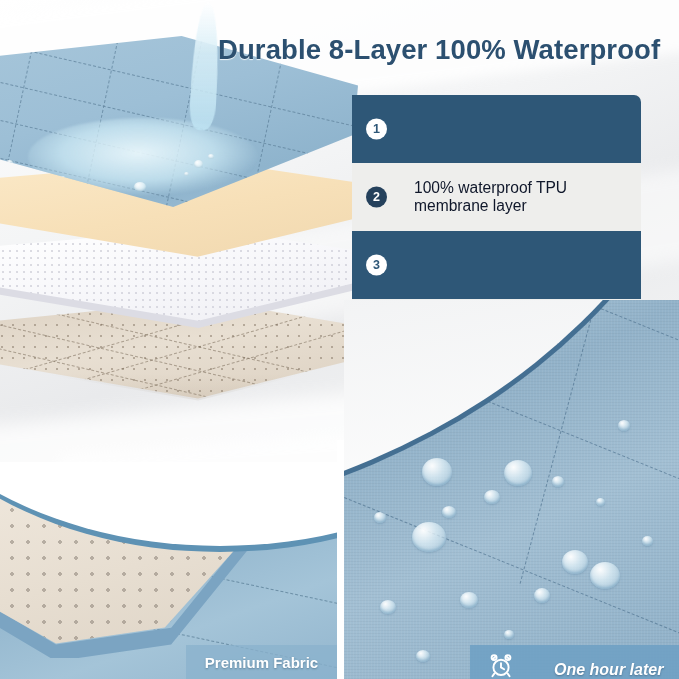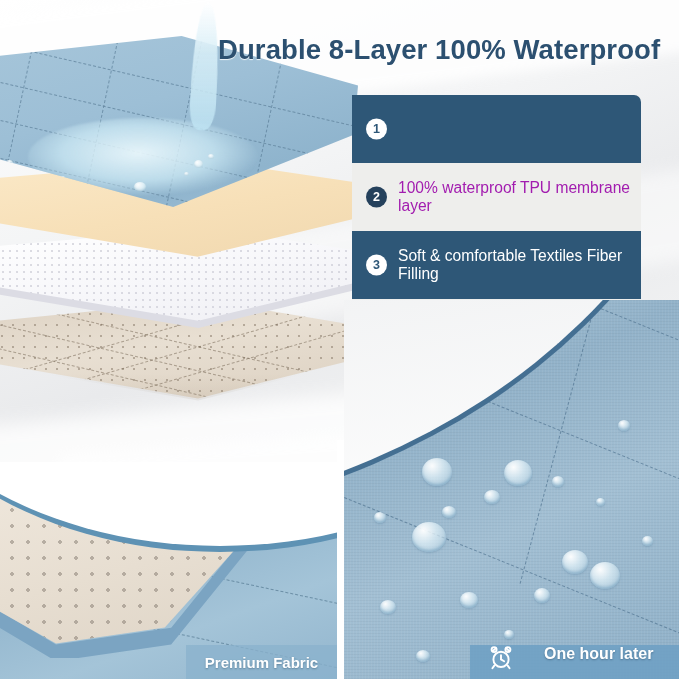--- a/index.html
+++ b/index.html
@@ -46,21 +46,21 @@
   .band .num{
     position:absolute; left:14px; top:50%; transform:translateY(-50%);
     width:21px; height:21px; border-radius:50%;
     display:flex; align-items:center; justify-content:center;
     font-size:12.5px; font-weight:700; line-height:1;
   }
   .band.dark .num{ background:#ffffff; color:#2e5777; }
   .band.light .num{ background:#25415c; color:#ffffff; }
   .band .txt{ font-size:15.6px; line-height:1.16; font-weight:400; }
   .band.dark .txt{ color:#ffffff; }
-  .band.light .txt{ color:#a21caf; }
+  .band.light .txt{ color:#0f172a;margin-left:16px; }
   .divider{
     position:absolute; left:0; top:272px; width:320px; height:0;
     border-top:1.4px solid #5b7b93;
   }
   .divider2{
     position:absolute; left:0; top:275px; width:330px; height:0;
     border-top:1px solid #cfd6da;
   }
 
   
@@ -204,21 +204,21 @@
   }
   .br-stitch{ position:absolute; border-top:1.5px dashed rgba(75,110,140,.65); width:150%; }
   .bead{
     position:absolute; border-radius:50%;
     background:radial-gradient(circle at 34% 28%, rgba(255,255,255,.96) 0%, rgba(226,242,249,.72) 42%, rgba(170,205,225,.42) 100%);
     box-shadow: inset 0 -2px 3px rgba(110,155,185,.55), 0 1px 2px rgba(90,130,160,.35);
   }
   .label-ohl{
     position:absolute; left:470px; top:645px; width:209px; height:34px;
     background:rgba(110,160,196,.86);
-    display:flex; align-items:flex-start; gap:10px; padding-left:18px;
+    display:flex; align-items:flex-end; gap:20px; padding-left:18px;font-style:italic;
   }
   .label-ohl .cap{
     color:#ffffff; font-size:16px; font-weight:700; margin-left:20px;
     text-shadow:0 1px 2px rgba(35,65,90,.45);
   }
   .clock-icon svg{ display:block; }
 
   .vgap{
     position:absolute; left:337px; top:440px; width:7px; height:239px; background:#ffffff;
   }
@@ -282,21 +282,20 @@
       <div class="num">1</div>
     </div>
 
     <div class="band light b2">
       <div class="num">2</div>
       <div class="txt">100% waterproof TPU membrane layer</div>
     </div>
 
     <div class="band dark b3">
       <div class="num">3</div>
-      <div class="txt">Soft &amp; comfortable Textiles Fiber Filling</div>
     </div>
 
     <div class="band light b4">
       <div class="num">4</div>
       <div class="txt">Large particle non-slip design</div>
     </div>
 
     <div class="divider"></div>
     <div class="divider2"></div>
   </div>

